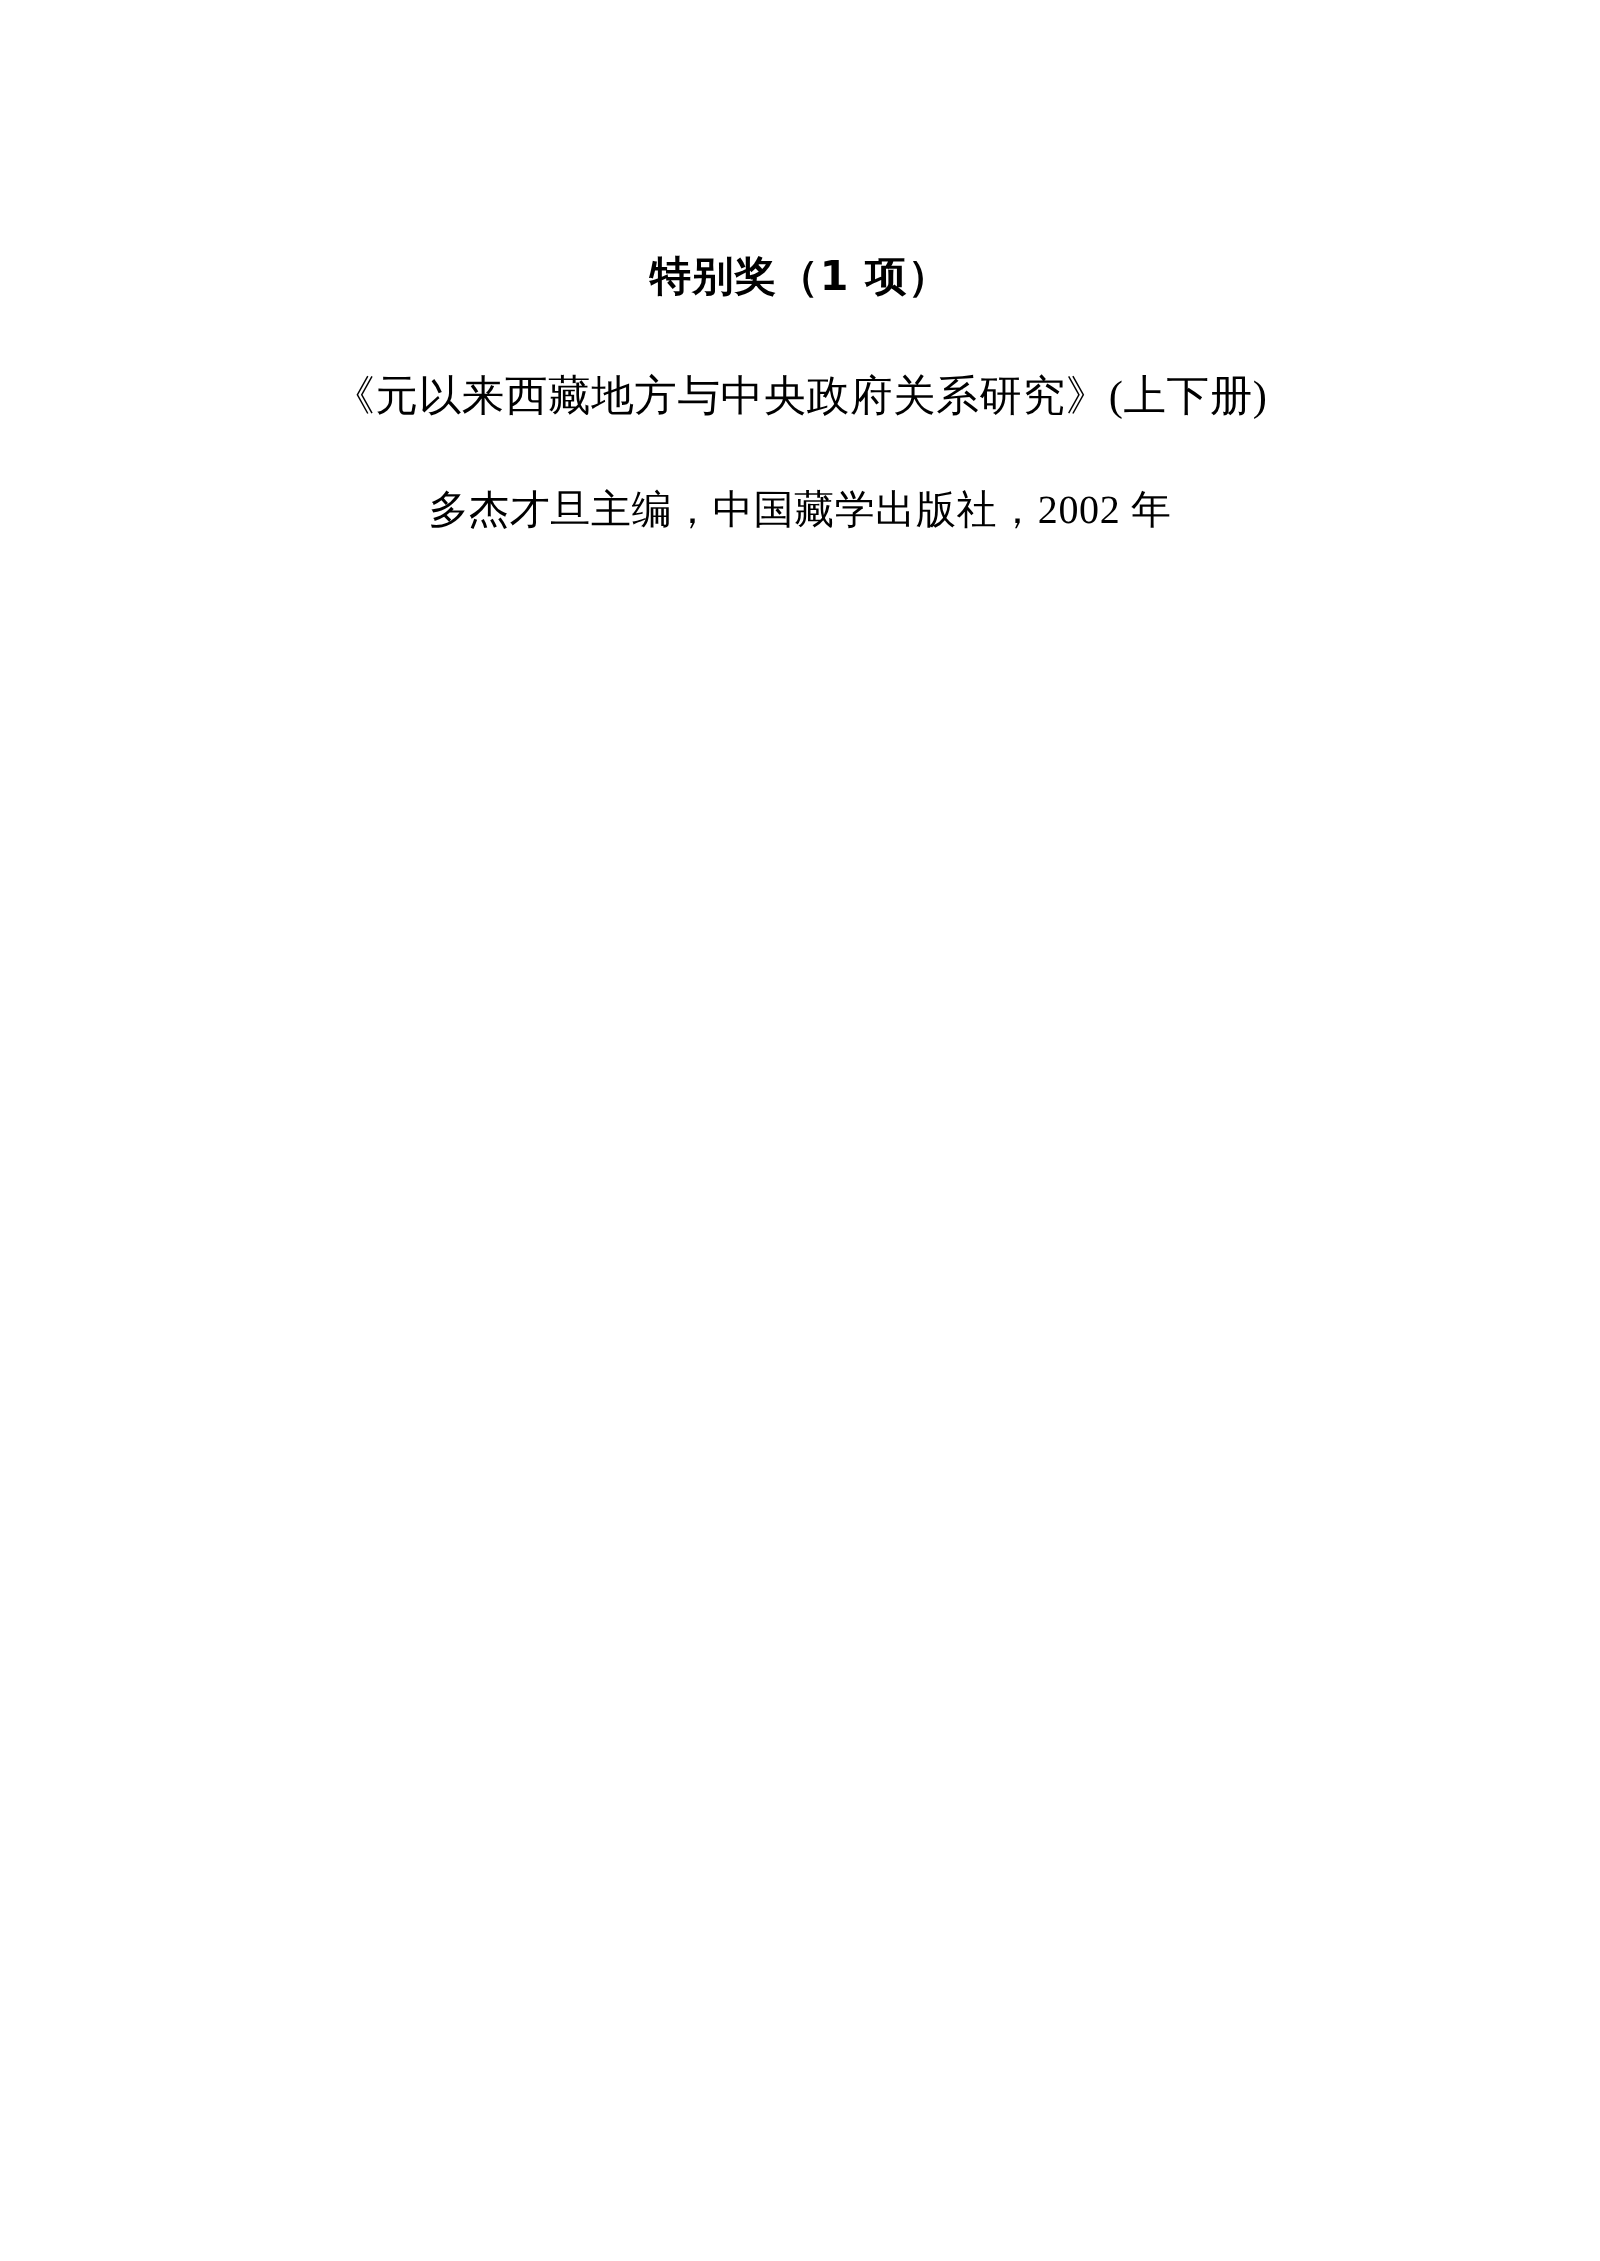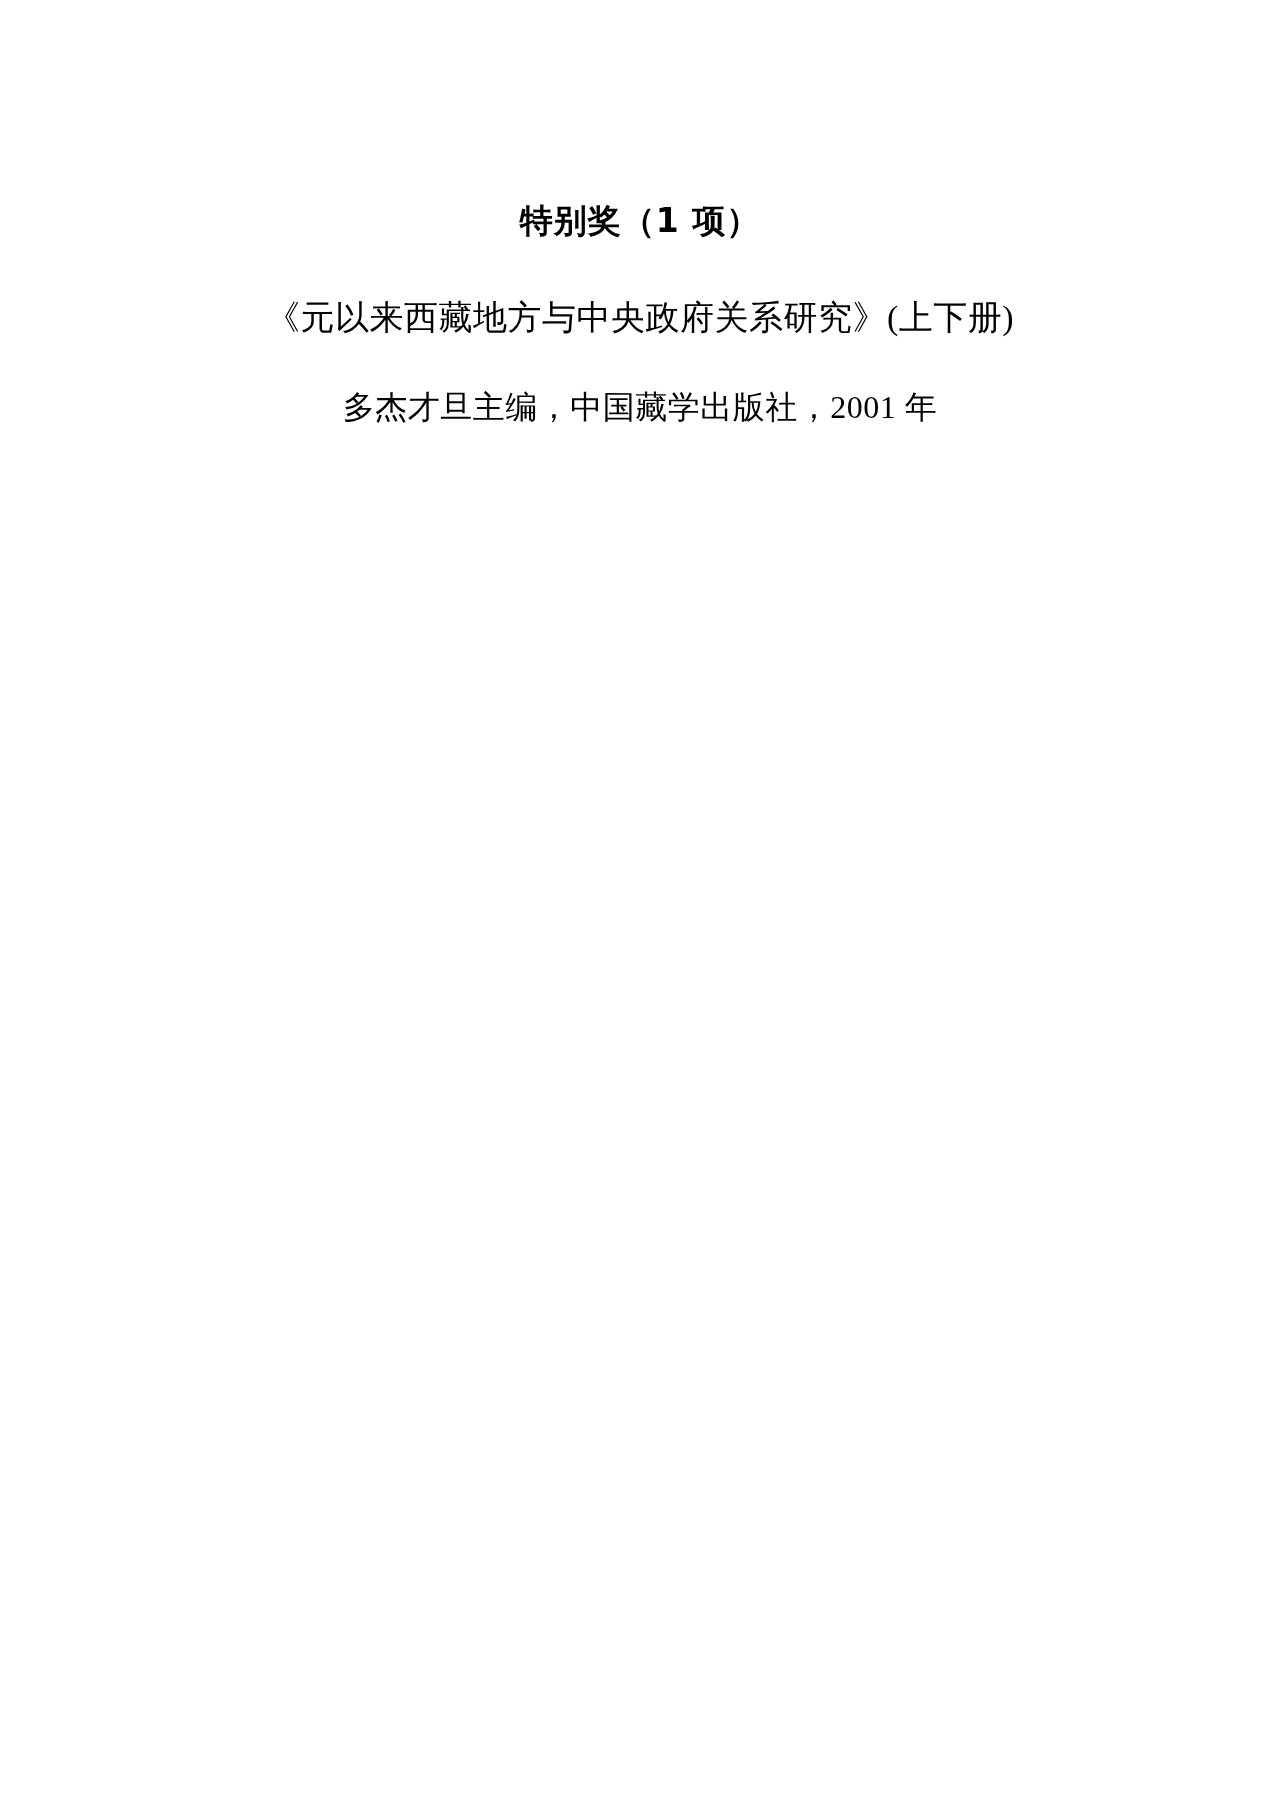--- a/index.html
+++ b/index.html
@@ -59,17 +59,17 @@
   }
 </style>
 </head>
 <body>
 
 <div class="page">
 
   <div class="section" id="special-award">
     <div class="section-title">特别奖（1 项）</div>
     <div class="line line-big work-title">《元以来西藏地方与中央政府关系研究》(上下册)</div>
-    <div class="line work-credit">多杰才旦主编，中国藏学出版社，2001 年</div>
+    <div class="line work-credit">多杰才旦主编，中国藏学出版社，2002 年</div>
   </div>
 
 
 </div>
 
 </body></html>

